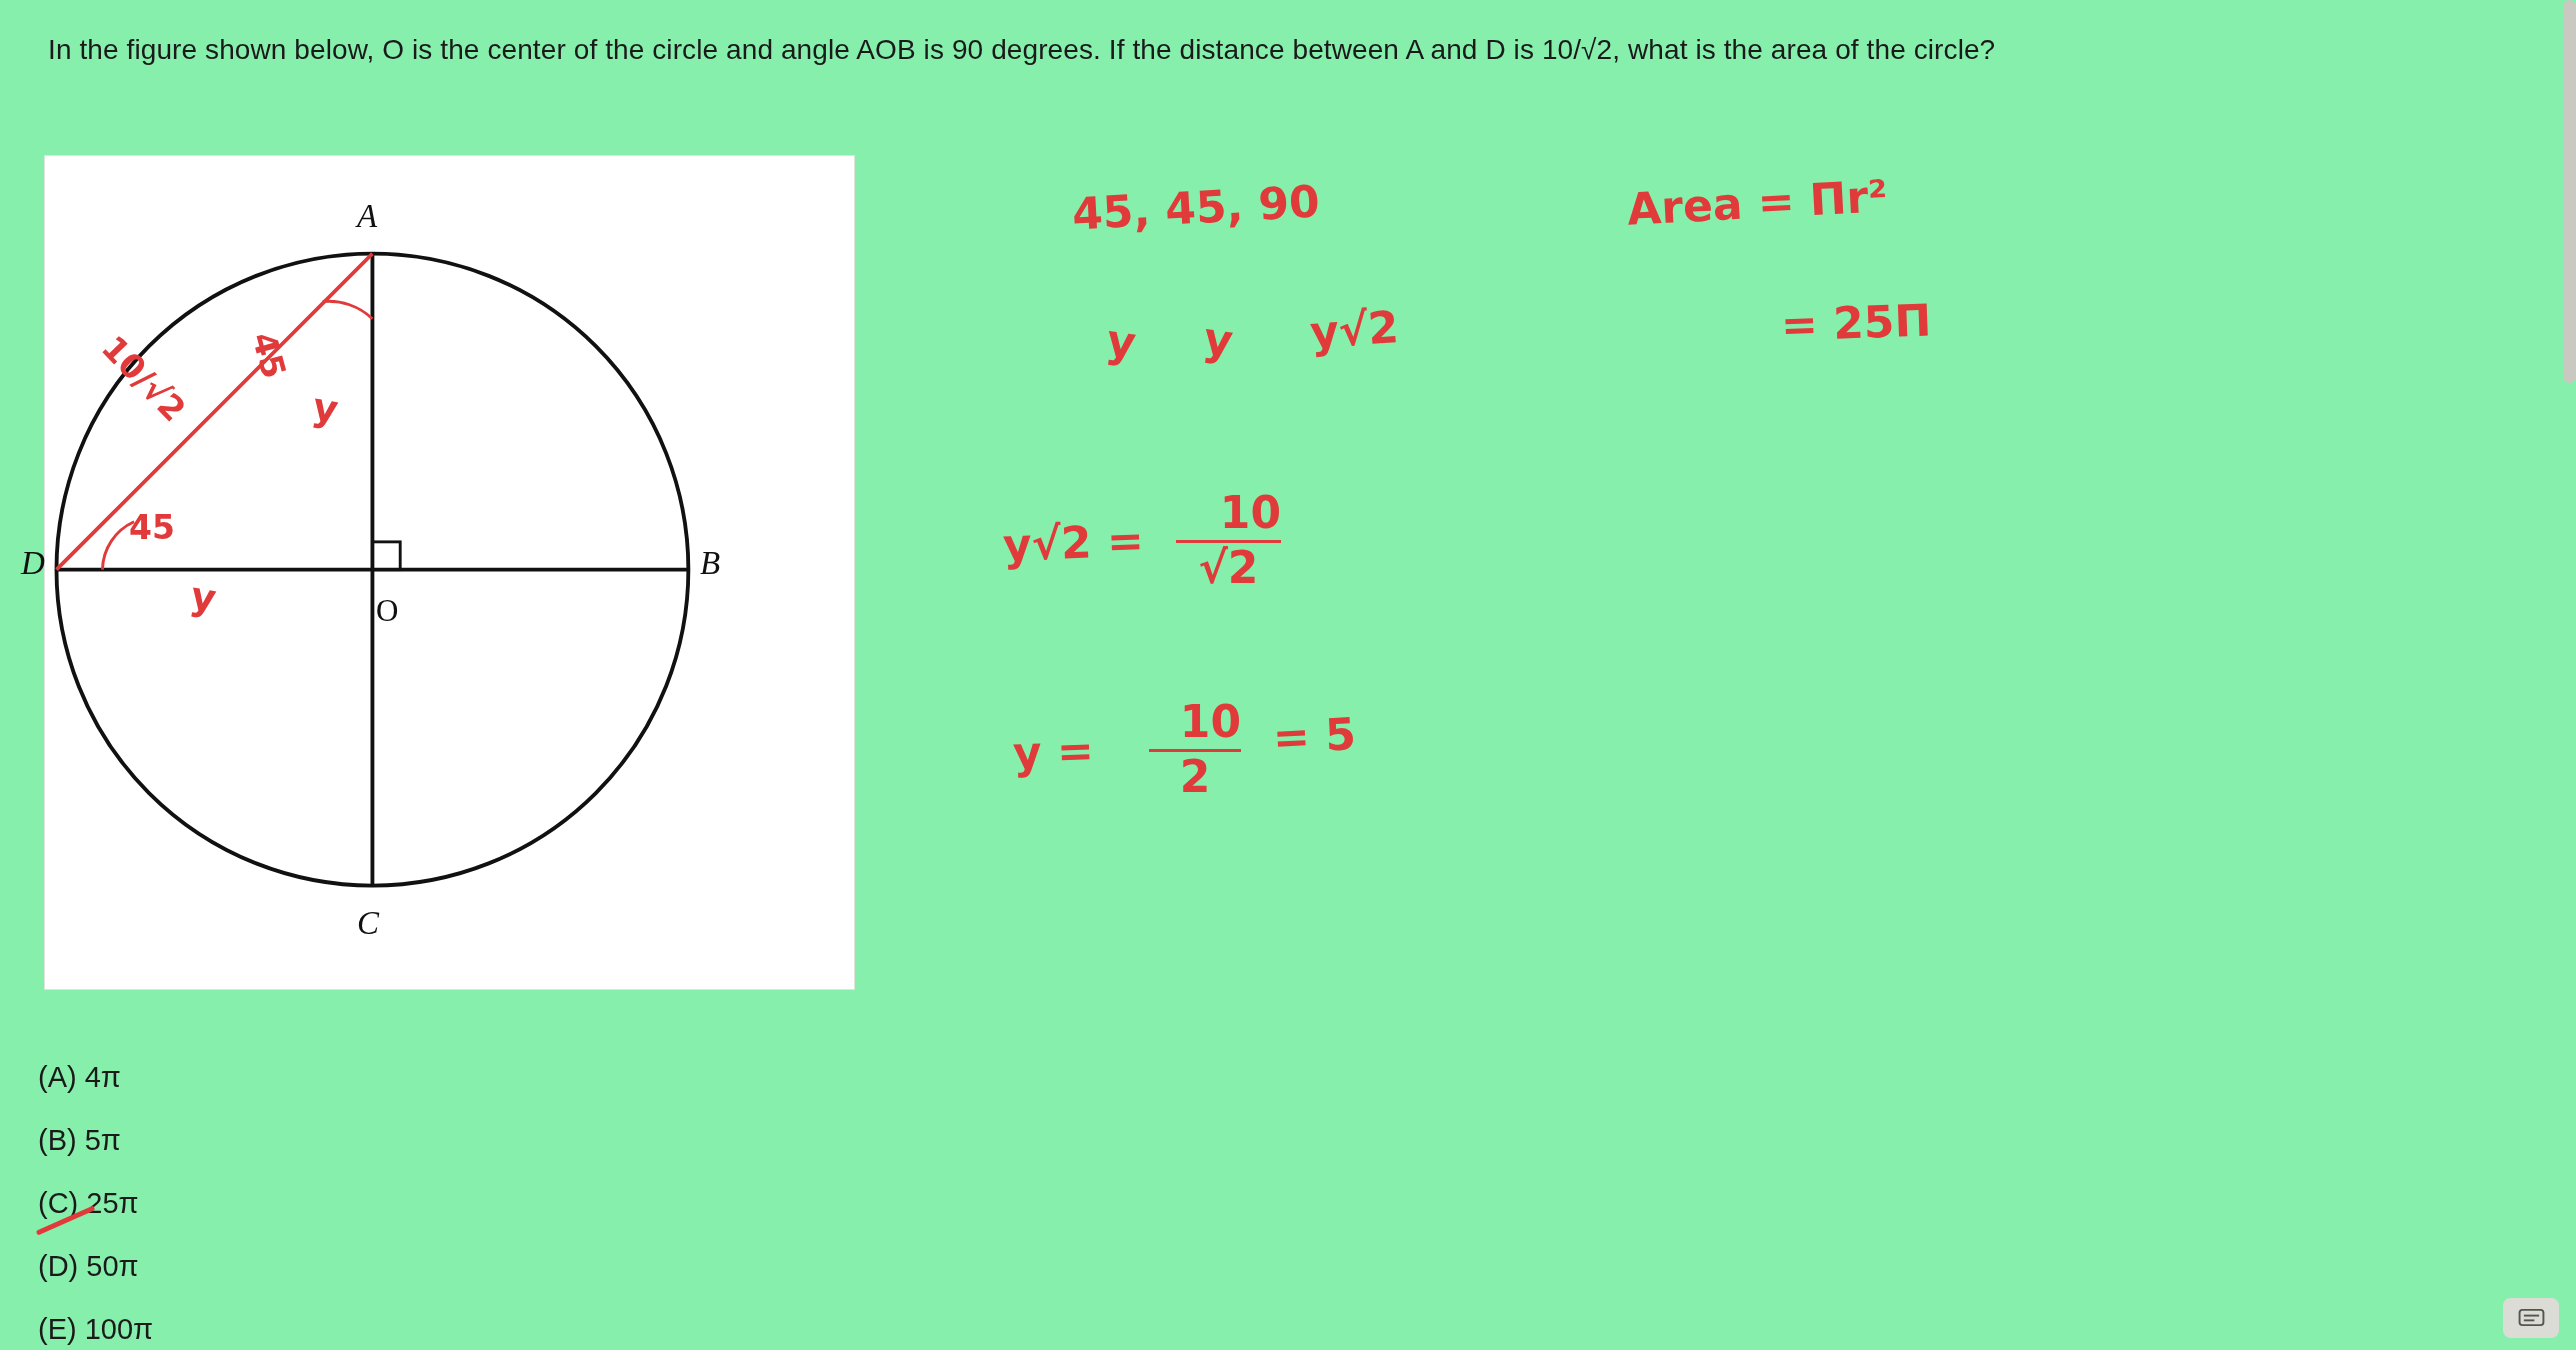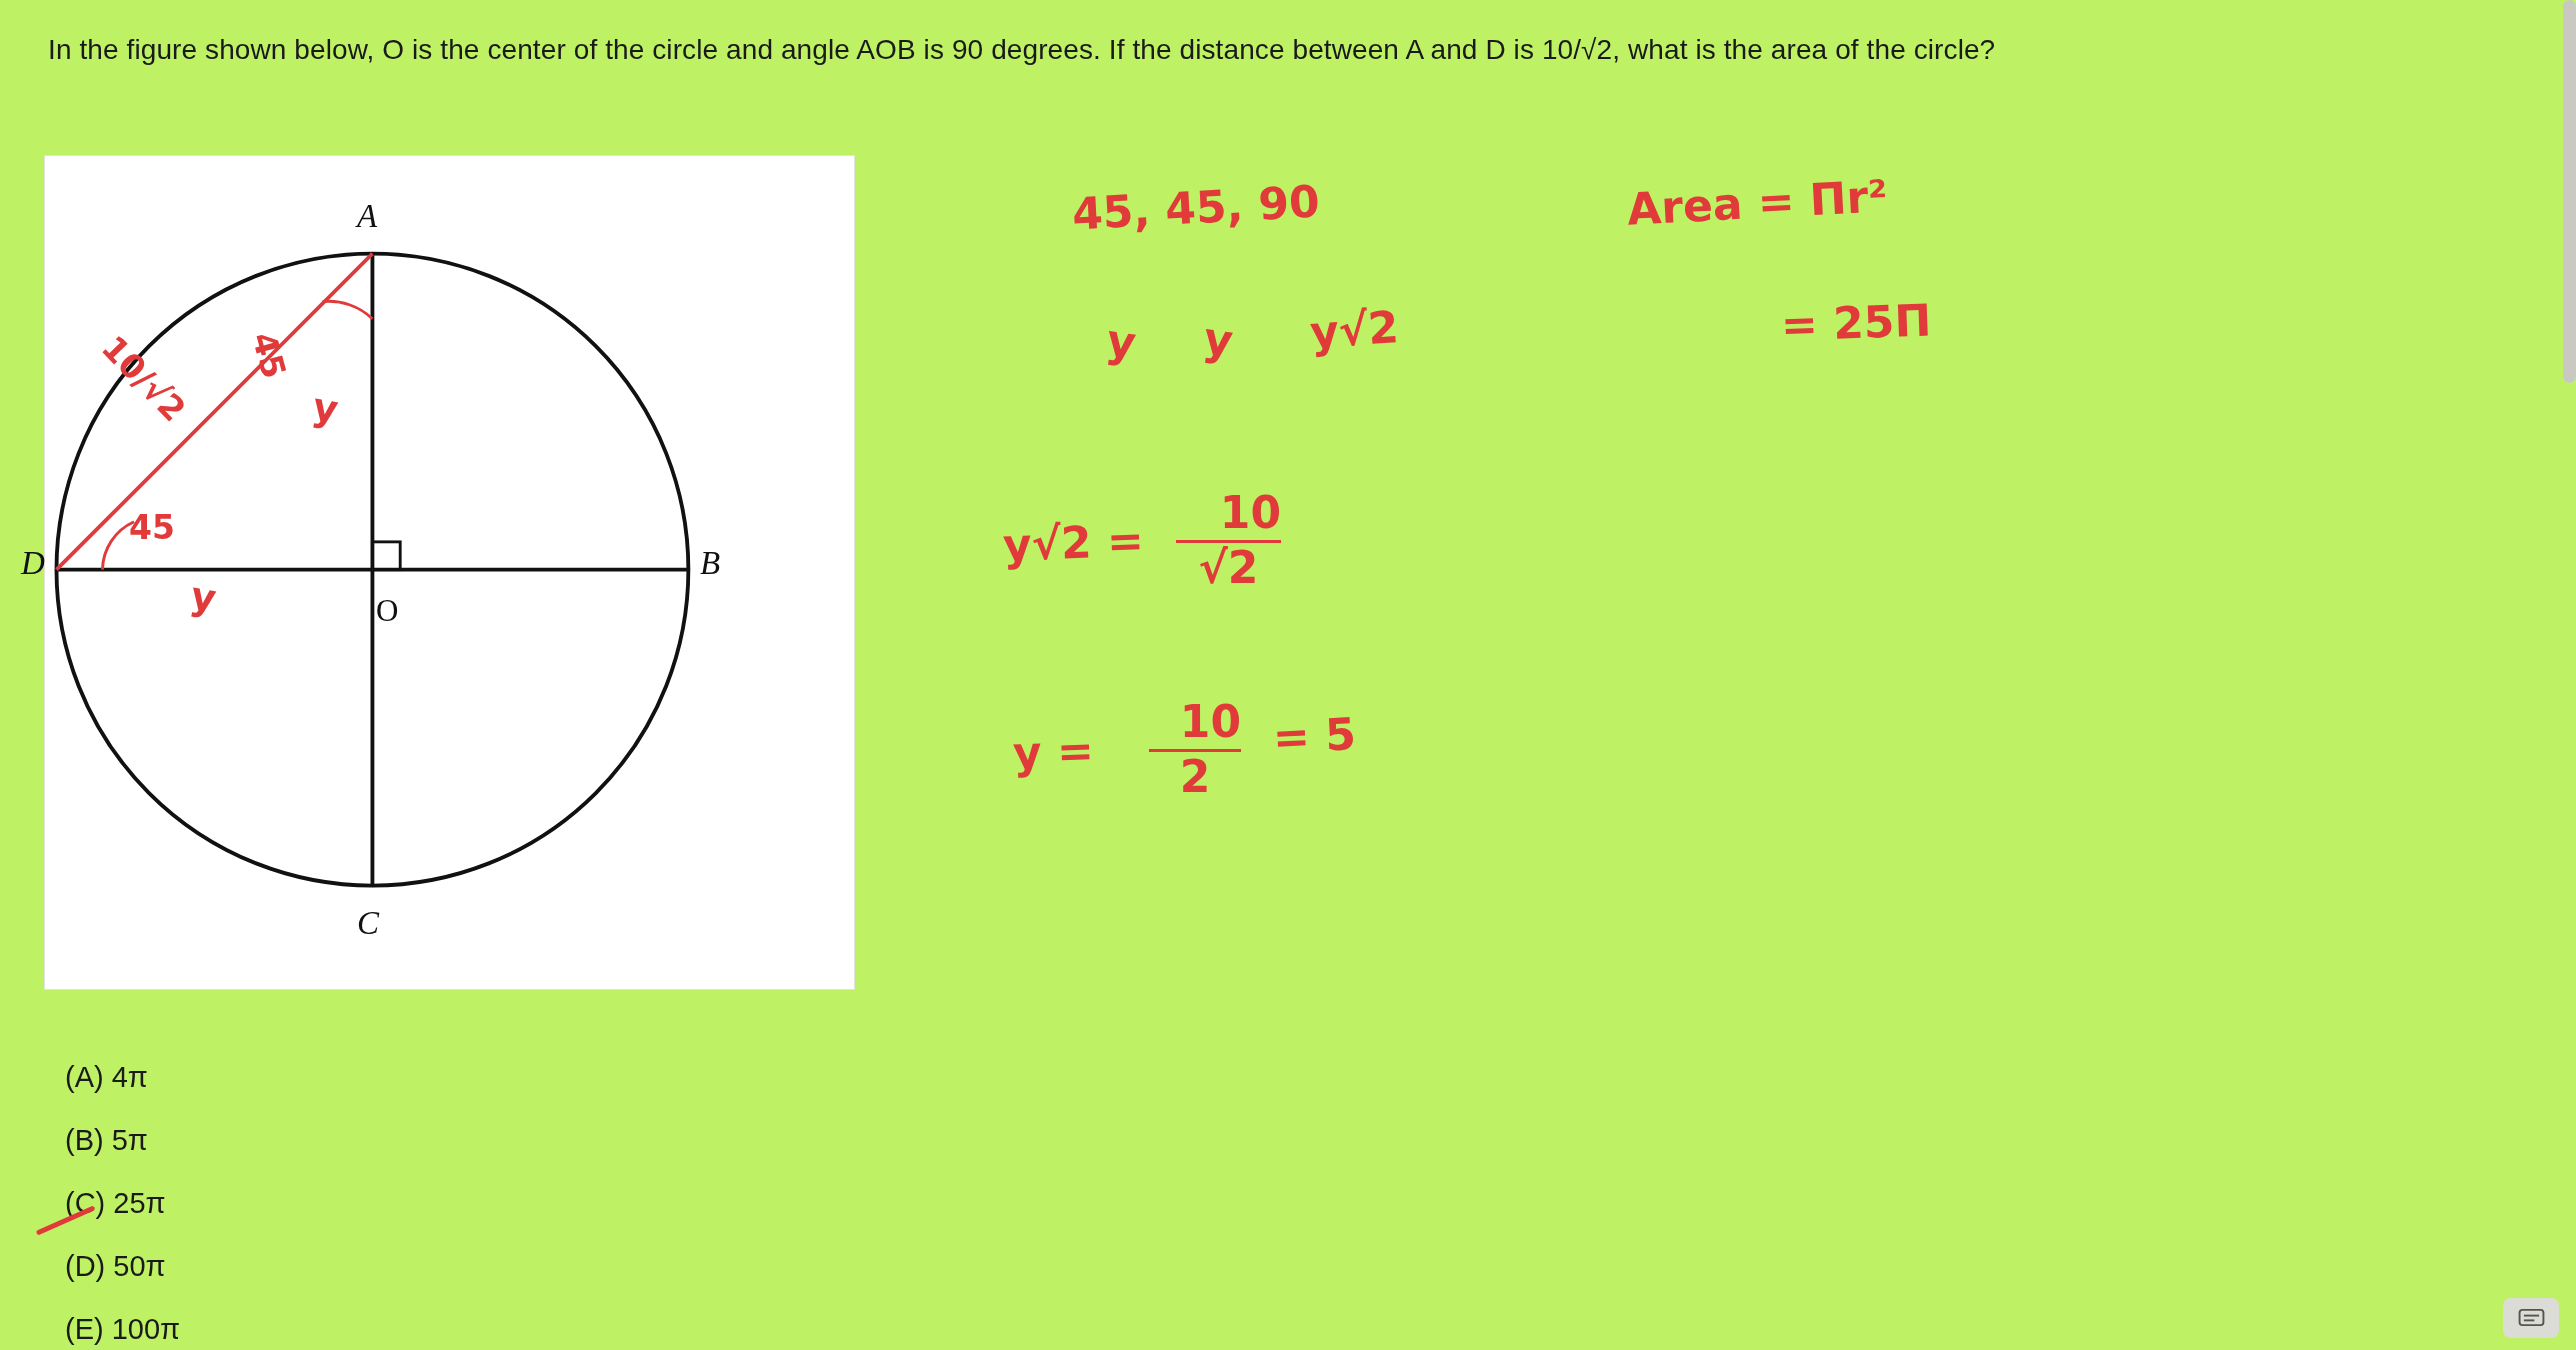--- a/index.html
+++ b/index.html
@@ -12,21 +12,21 @@
     height: 1351px;
     position: relative;
     font-family: "Liberation Sans", sans-serif;
     overflow: hidden;
   }
   #page {
     position: absolute;
     left: 0; top: 0;
     width: 2576px;
     height: 1351px;
-    background: #bef264;
+    background: #86efac;
   }
   .question {
     position: absolute;
     left: 48px;
     top: 29px;
     width: 2470px;
     font-size: 28px;
     line-height: 1.5;
     color: #1a1a1a;
     letter-spacing: 0.1px;
@@ -42,21 +42,21 @@
   }
   .figure-svg { position: absolute; left: 0; top: 0; }
   .answers {
     position: absolute;
     left: 38px;
     top: 1058px;
     font-size: 29px;
     color: #1a1a1a;
     line-height: 1.32;
   }
-  .answers div { height: 63px; margin-left: 27px; }
+  .answers div { height: 63px; }
   .ink-layer {
     position: absolute;
     left: 0; top: 0;
     width: 2576px;
     height: 1351px;
     pointer-events: none;
   }
   .ink {
     position: absolute;
     color: #e03a3a;

